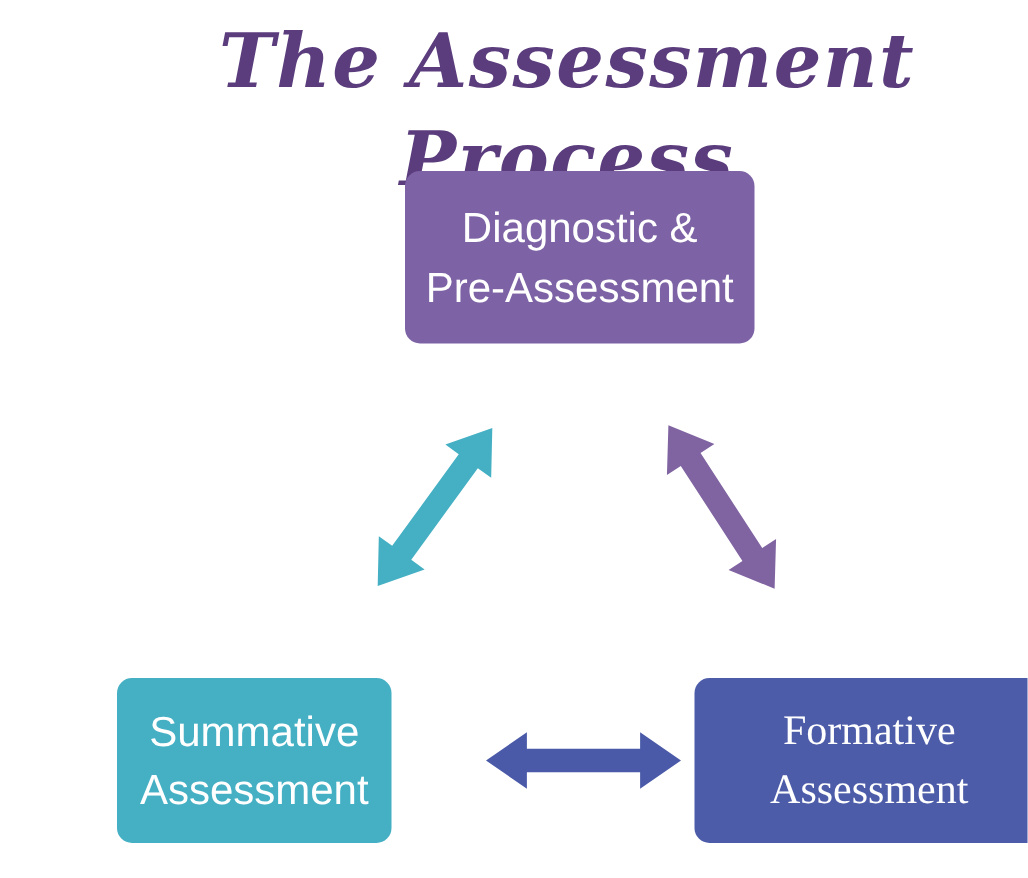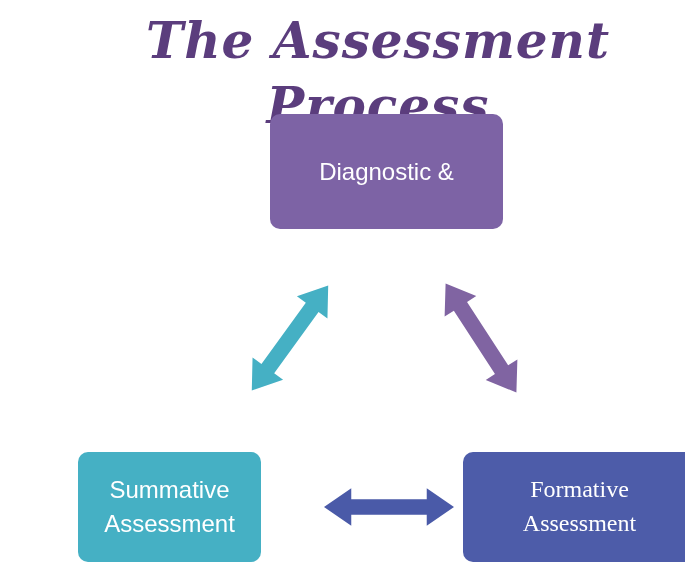--- a/index.html
+++ b/index.html
@@ -32,21 +32,21 @@
   }
   .box {
     position: absolute;
     border-radius: 10px;
     color: #ffffff;
     display: flex;
     flex-direction: column;
     align-items: center;
     justify-content: center;
     text-align: left;
-    font-size: 24px;
+    font-size: 28px;
     line-height: 1.4;
     font-weight: 400;
   }
   .box-diagnostic {
     left: 222px;
     top: 114px;
     width: 233px;
     height: 115px;
   }
   .box-summative {
@@ -85,20 +85,21 @@
 </style>
 </head>
 <body>
 
 <div class="canvas">
 
   <div class="title" style="color: rgb(91, 61, 125);">The Assessment Process</div>
 
   <div class="box box-diagnostic" style="background-color: rgb(125, 99, 165);">
     <span>Diagnostic &amp;</span>
+    <span>Pre-Assessment</span>
   </div>
 
   <div class="box box-summative" style="background-color: rgb(69, 176, 196);">
     <span>Summative</span>
     <span>Assessment</span>
   </div>
 
   <div class="box box-formative" style="background-color: rgb(77, 92, 169);">
     <span>Formative</span>
     <span>Assessment</span>

